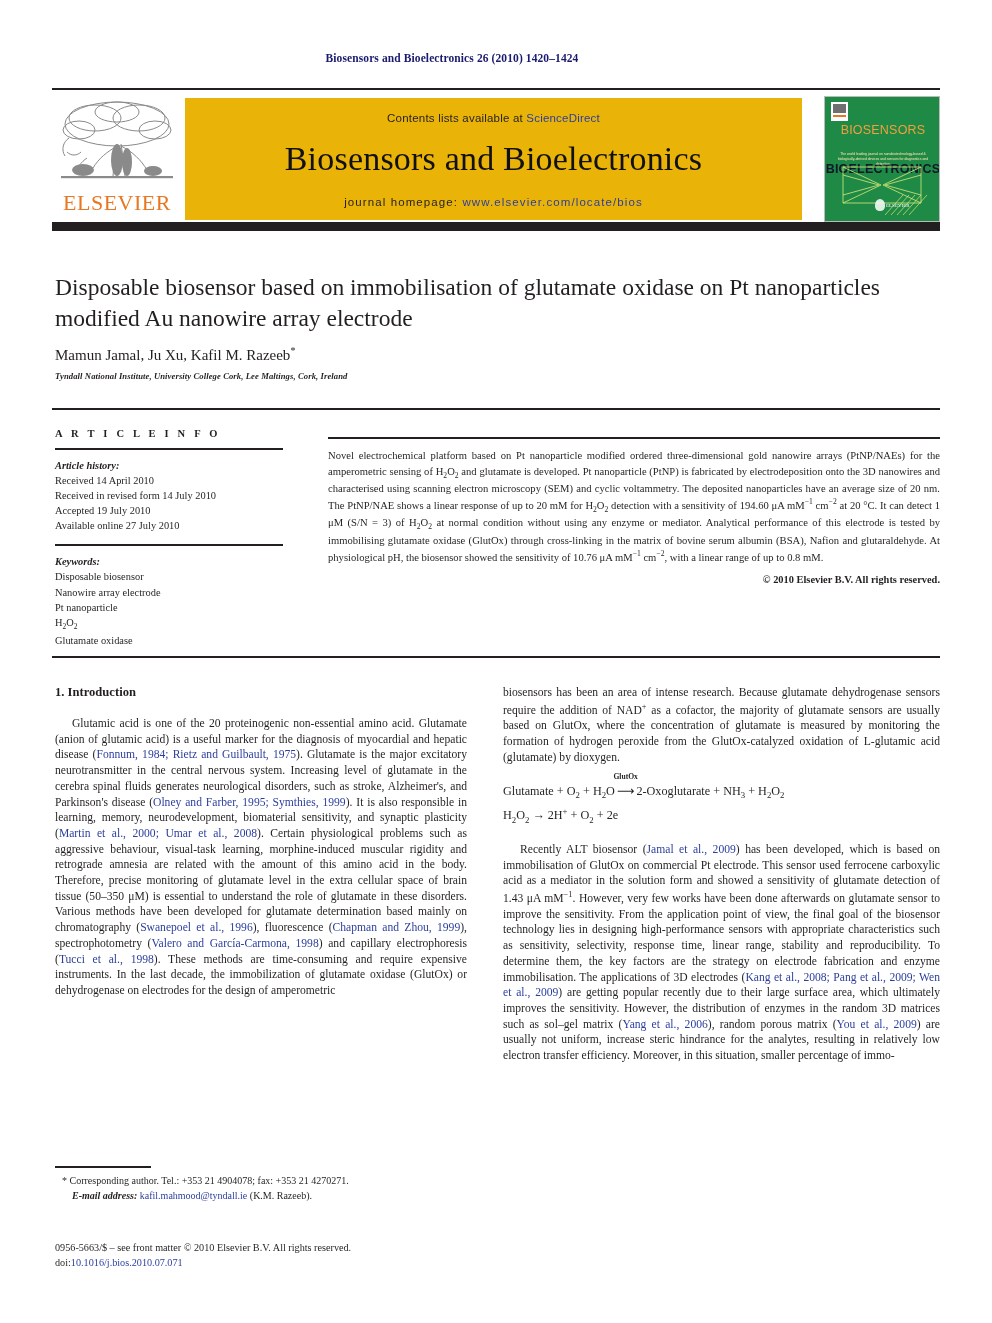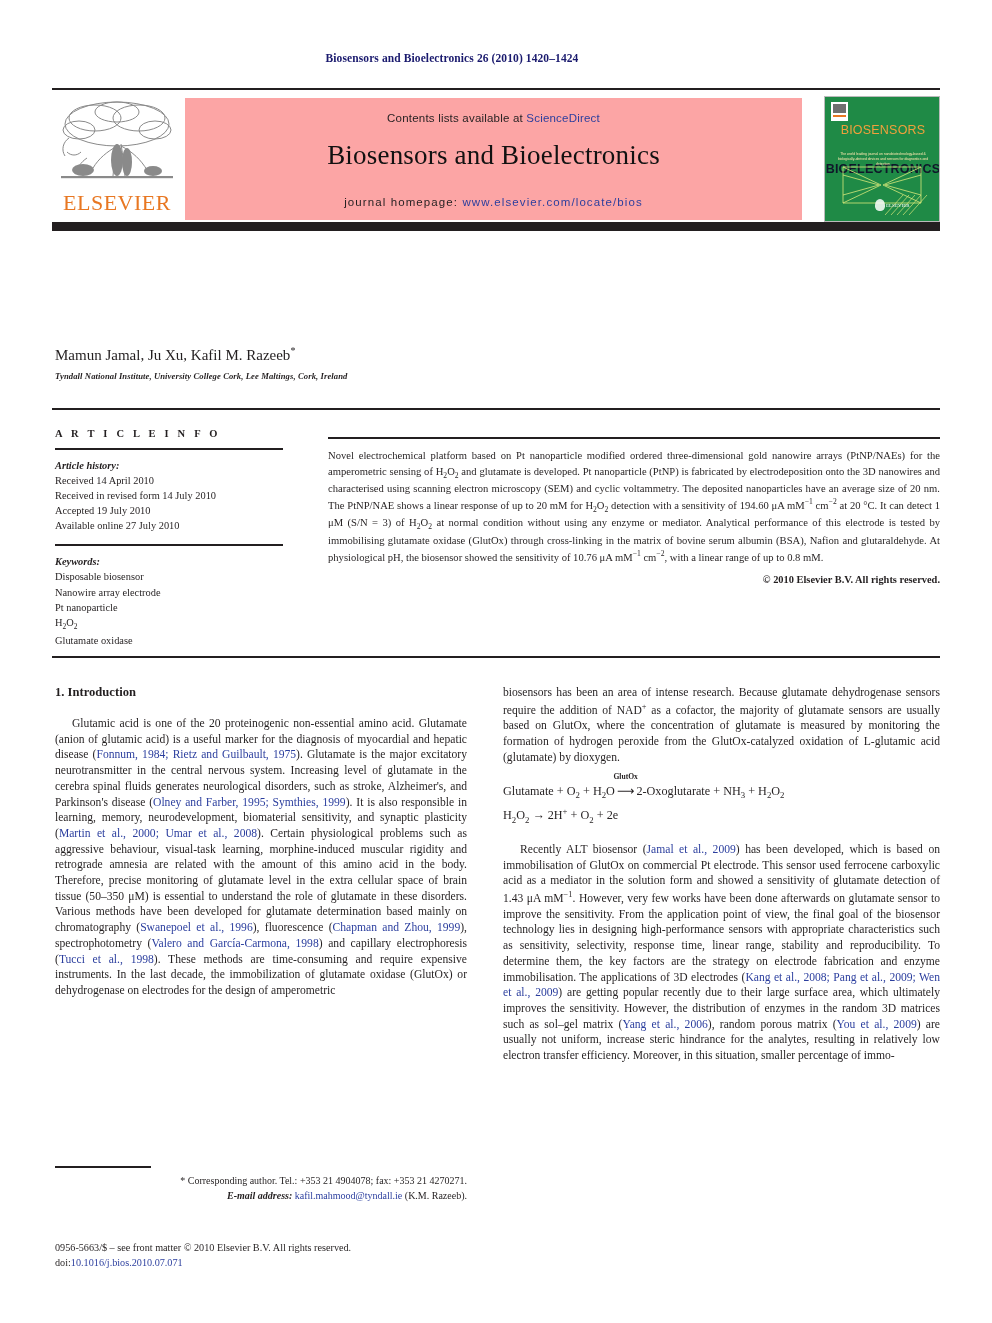--- a/index.html
+++ b/index.html
@@ -65,42 +65,42 @@
     font-family: "Liberation Serif", serif;
     font-size: 22px;
     letter-spacing: 0.5px;
     color: #e87722;
   }
   .journal-band {
     position: absolute;
     left: 133px; top: 2px;
     width: 617px;
     height: 122px;
-    background: #fca5a5;
+    background: #eab308;
   }
   .contents-line {
     position: absolute;
     left: 0; top: 14px;
     width: 617px;
     text-align: center;
     font-family: "Liberation Sans", sans-serif;
     font-size: 11.5px;
     color: #231f20;
     letter-spacing: 0.2px;
   }
   .contents-line .sd {
     color: #2b3e9e;
   }
   .journal-name {
     position: absolute;
     left: 0; top: 42px;
     width: 617px;
     text-align: center;
     font-family: "Liberation Serif", serif;
-    font-size: 27px;
+    font-size: 34px;
     color: #111111;
     letter-spacing: 0.2px;
   }
   .homepage-line {
     position: absolute;
     left: 0; top: 98px;
     width: 617px;
     text-align: center;
     font-family: "Liberation Sans", sans-serif;
     font-size: 11.5px;
@@ -342,21 +342,21 @@
   }
   .footnote {
     position: absolute;
     left: 55px; top: 1174px;
     width: 412px;
     font-family: "Liberation Serif", serif;
     font-size: 10px;
     line-height: 1.46;
     color: #231f20;
   }
-  .footnote .indent2 { display:block; padding-left: 14px; text-indent: -7px; text-align: right;}
+  .footnote .indent2 { display:block; padding-left: 14px; text-indent: -7px;}
   .footnote .email { font-style: italic; font-weight: bold; }
   .footnote .mail-link { color: #2b3e9e; }
   .frontmatter {
     position: absolute;
     left: 55px; top: 1240px;
     width: 470px;
     font-family: "Liberation Serif", serif;
     font-size: 10.2px;
     line-height: 1.5;
     color: #231f20;
@@ -447,20 +447,21 @@
         <div class="cover-logo">
           <div class="cl-tree"></div>
           <div class="cl-txt">ELSEVIER</div>
         </div>
       </div>
 
     </div>
   </div>
   <div class="masthead-rule"></div>
 
+  <div class="title">Disposable biosensor based on immobilisation of glutamate oxidase on Pt nanoparticles modified Au nanowire array electrode</div>
   <div class="authors">
     <span>Mamun Jamal, Ju Xu, Kafil M. Razeeb</span><sup>*</sup>
   </div>
   <div class="affiliation">Tyndall National Institute, University College Cork, Lee Maltings, Cork, Ireland</div>
 
   <div class="info-rule-top"></div>
 
   <div class="col-info">
     <div class="sec-head">A R T I C L E  I N F O</div>
     <div class="thin-rule"></div>

